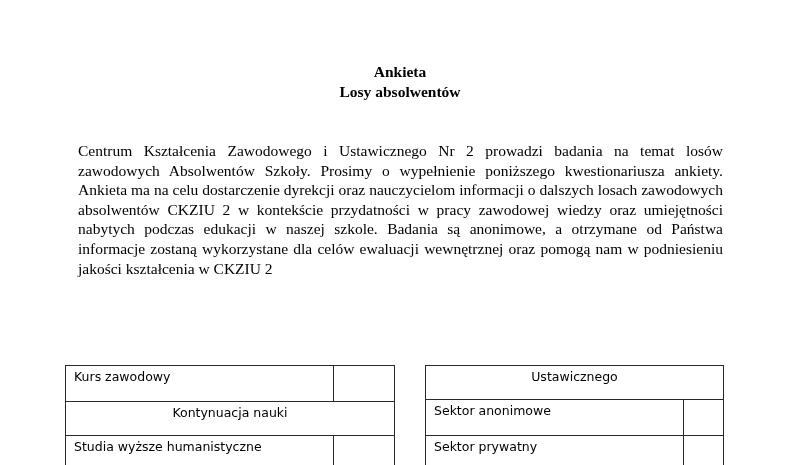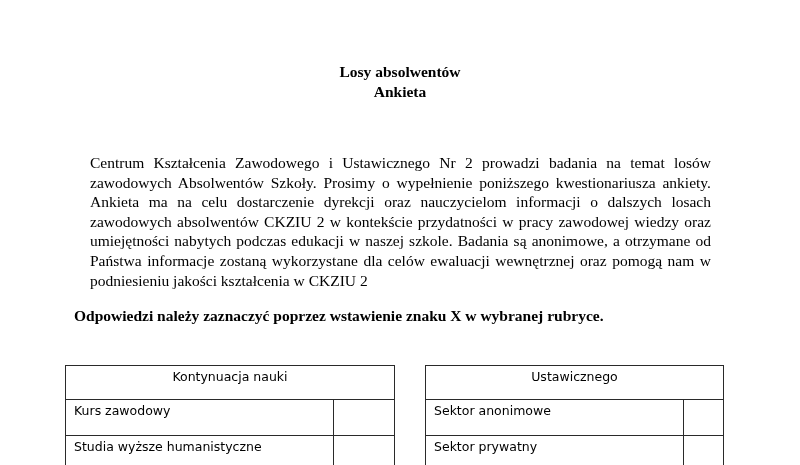--- a/index.html
+++ b/index.html
@@ -2,55 +2,54 @@
 <html><head>
   <meta charset="utf-8">
   <style>
     html, body { margin: 0; padding: 0; background: #ffffff; }
     body { width: 800px; height: 465px; overflow: hidden; position: relative; color: #000; }
     .titles { position: absolute; left: 0; top: 62px; width: 800px; text-align: center;
       font-family: "Liberation Serif", serif; font-weight: bold; font-size: 15.5px; line-height: 19.5px; }
     .titles div { white-space: nowrap; }
     .body { position: absolute; left: 74px; top: 137px; width: 653px;
       font-family: "Liberation Serif", serif; font-size: 15.5px; line-height: 19.6px; }
-    .body p { margin: 16px; text-align: justify; }
+    .body p { margin: 4px; text-align: justify; }
     .body .greet { margin: 0; }
     .body .instr { font-weight: bold; margin: 0; white-space: nowrap; }
     table.survey { position: absolute; border-collapse: collapse;
       font-family: "DejaVu Sans", sans-serif; font-size: 12.5px; }
     table.survey td { border: 1.3px solid #2a2a2a; padding: 0; vertical-align: top; }
     table.survey td.hdr { text-align: center; height: 34px; padding-top: 3px; box-sizing: border-box; }
     table.survey td.lbl { height: 35px; padding: 3px 0 0 8px; box-sizing: border-box; }
     table.survey td.box { height: 35px; }
     #t-left { left: 65px; top: 365px; width: 330px; }
     #t-left td.lbl { width: 268px; }
     #t-right { left: 425px; top: 365px; width: 299px; }
     #t-right td.lbl { width: 258px; }
   </style>
 </head>
 <body>
 
 <div class="titles">
+  <div>Ankieta</div>
   <div>Losy absolwentów</div>
-  <div>Ankieta</div>
 </div>
 
 <div class="body">
   <p>Centrum Kształcenia Zawodowego i Ustawicznego Nr 2 prowadzi badania na temat losów zawodowych Absolwentów Szkoły. Prosimy o wypełnienie poniższego kwestionariusza ankiety. Ankieta ma na celu dostarczenie dyrekcji oraz nauczycielom informacji o dalszych losach zawodowych absolwentów CKZIU 2 w kontekście przydatności w pracy zawodowej wiedzy oraz umiejętności nabytych podczas edukacji w naszej szkole. Badania są anonimowe, a otrzymane od Państwa informacje zostaną wykorzystane dla celów ewaluacji wewnętrznej oraz pomogą nam w podniesieniu jakości kształcenia w CKZIU 2</p>
-  <p class="instr">Odpowiedzi należy zaznaczyć poprzez wstawienie znaku X w wybranej rubryce.</p>
 </div>
 
 <table class="survey" id="t-left">
   <tbody>
       <tr>
-    <td class="hdr" colspan="2">Kontynuacja nauki</td>
+    <td class="lbl">Kurs zawodowy</td>
+    <td class="box"></td>
   </tr>
   <tr>
-    <td class="lbl">Kurs zawodowy</td>
-    <td class="box"></td>
+    <td class="hdr" colspan="2">Kontynuacja nauki</td>
   </tr>
   <tr>
     <td class="lbl">Studia wyższe humanistyczne</td>
     <td class="box"></td>
   </tr>
 </tbody>
   </table>
 
 <table class="survey" id="t-right">
   <tbody>

